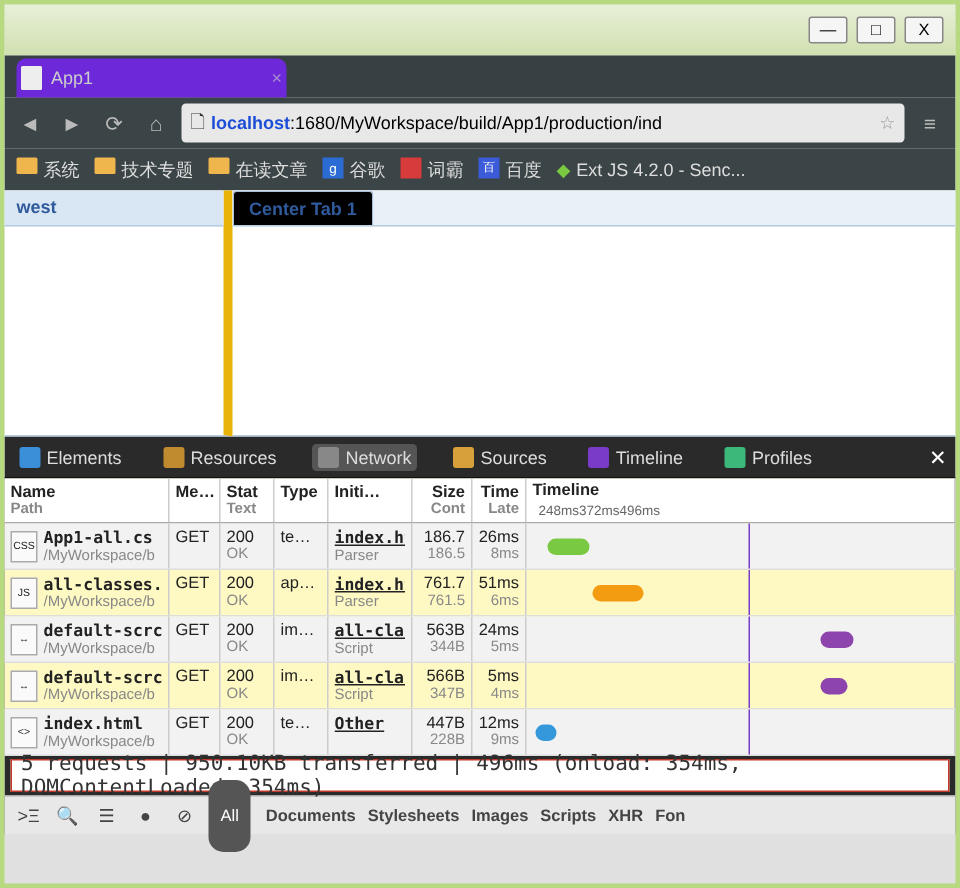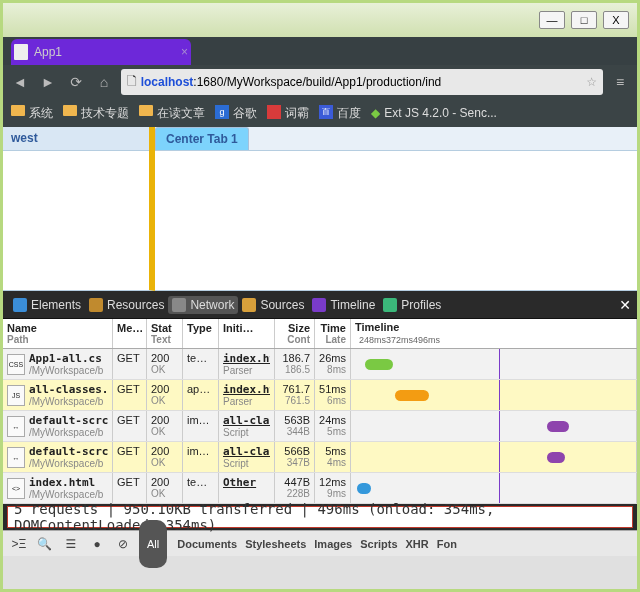--- a/index.html
+++ b/index.html
@@ -17,23 +17,23 @@
 .urlbox .path{color:#000000}
 .urlbox .star{margin-left:auto;color:#999}
 .bmbar{height:28px;background:#3b4446;display:flex;align-items:center;padding:0 8px;gap:10px;font-size:12px;color:#ddd}
 .bm{display:flex;align-items:flex-start;gap:4px;white-space:nowrap}
 .fld{width:14px;height:11px;background:#f0b64e;border-radius:1px}
 .viewport{height:164px;background:#fff;display:flex}
 .west{width:152px;border-right:6px solid #eab308;border-bottom:1px solid #b5cde0}
 .west .hdr{height:24px;background:#d9e7f4;border-bottom:1px solid #b5cde0;padding:4px 8px;color:#2f5a9b;font-size:12px;font-weight:700}
 .center{flex:1;border-bottom:1px solid #b5cde0}
 .center .tabs{height:24px;background:#e8f0f8;display:flex;border-bottom:1px solid #b5cde0}
-.center .tab{border:1px solid #a7c0da;border-bottom:none;background:#7dd3fc;color:#2f5a9b;font-size:12px;font-weight:700;padding:4px 10px;border-radius:3px 3px 0 0}
+.center .tab{border:1px solid #a7c0da;border-bottom:none;background:#000000;color:#2f5a9b;font-size:12px;font-weight:700;padding:4px 10px;border-radius:3px 3px 0 0}
 .devtools{background:#2a2a2a;color:#ddd}
-.dt-tabs{height:28px;display:flex;align-items:center;padding:0 6px;gap:0;font-size:12px;border-bottom:1px solid #111}
+.dt-tabs{height:28px;display:flex;align-items:center;padding:0 6px;gap:20px;font-size:12px;border-bottom:1px solid #111}
 .dtt{display:flex;align-items:center;gap:4px;padding:2px 4px}
 .dtt.active{background:#555;border-radius:3px}
 .dtt .ic{width:14px;height:14px;border-radius:2px}
 .dt-tabs .x{margin-left:auto;color:#fff;font-size:14px}
 .netgrid{background:#fef9c3;color:#222;font-size:11px}
 .gh{display:flex;border-bottom:1px solid #aaa;background:#fff}
 .gh>div,.gr>div{border-right:1px solid #ccc;padding:3px 4px}
 .c-name{width:110px}.c-meth{width:34px}.c-stat{width:36px}.c-type{width:36px}.c-init{width:56px}.c-size{width:40px;text-align:right}.c-time{width:36px;text-align:right}.c-tl{flex:1;border-right:none;position:relative}
 .gh .c-name,.gh .c-meth,.gh .c-stat,.gh .c-type,.gh .c-init,.gh .c-size,.gh .c-time{font-weight:700}
 .gh .sub,.gr .sub{color:#888;font-size:10px;display:block}

